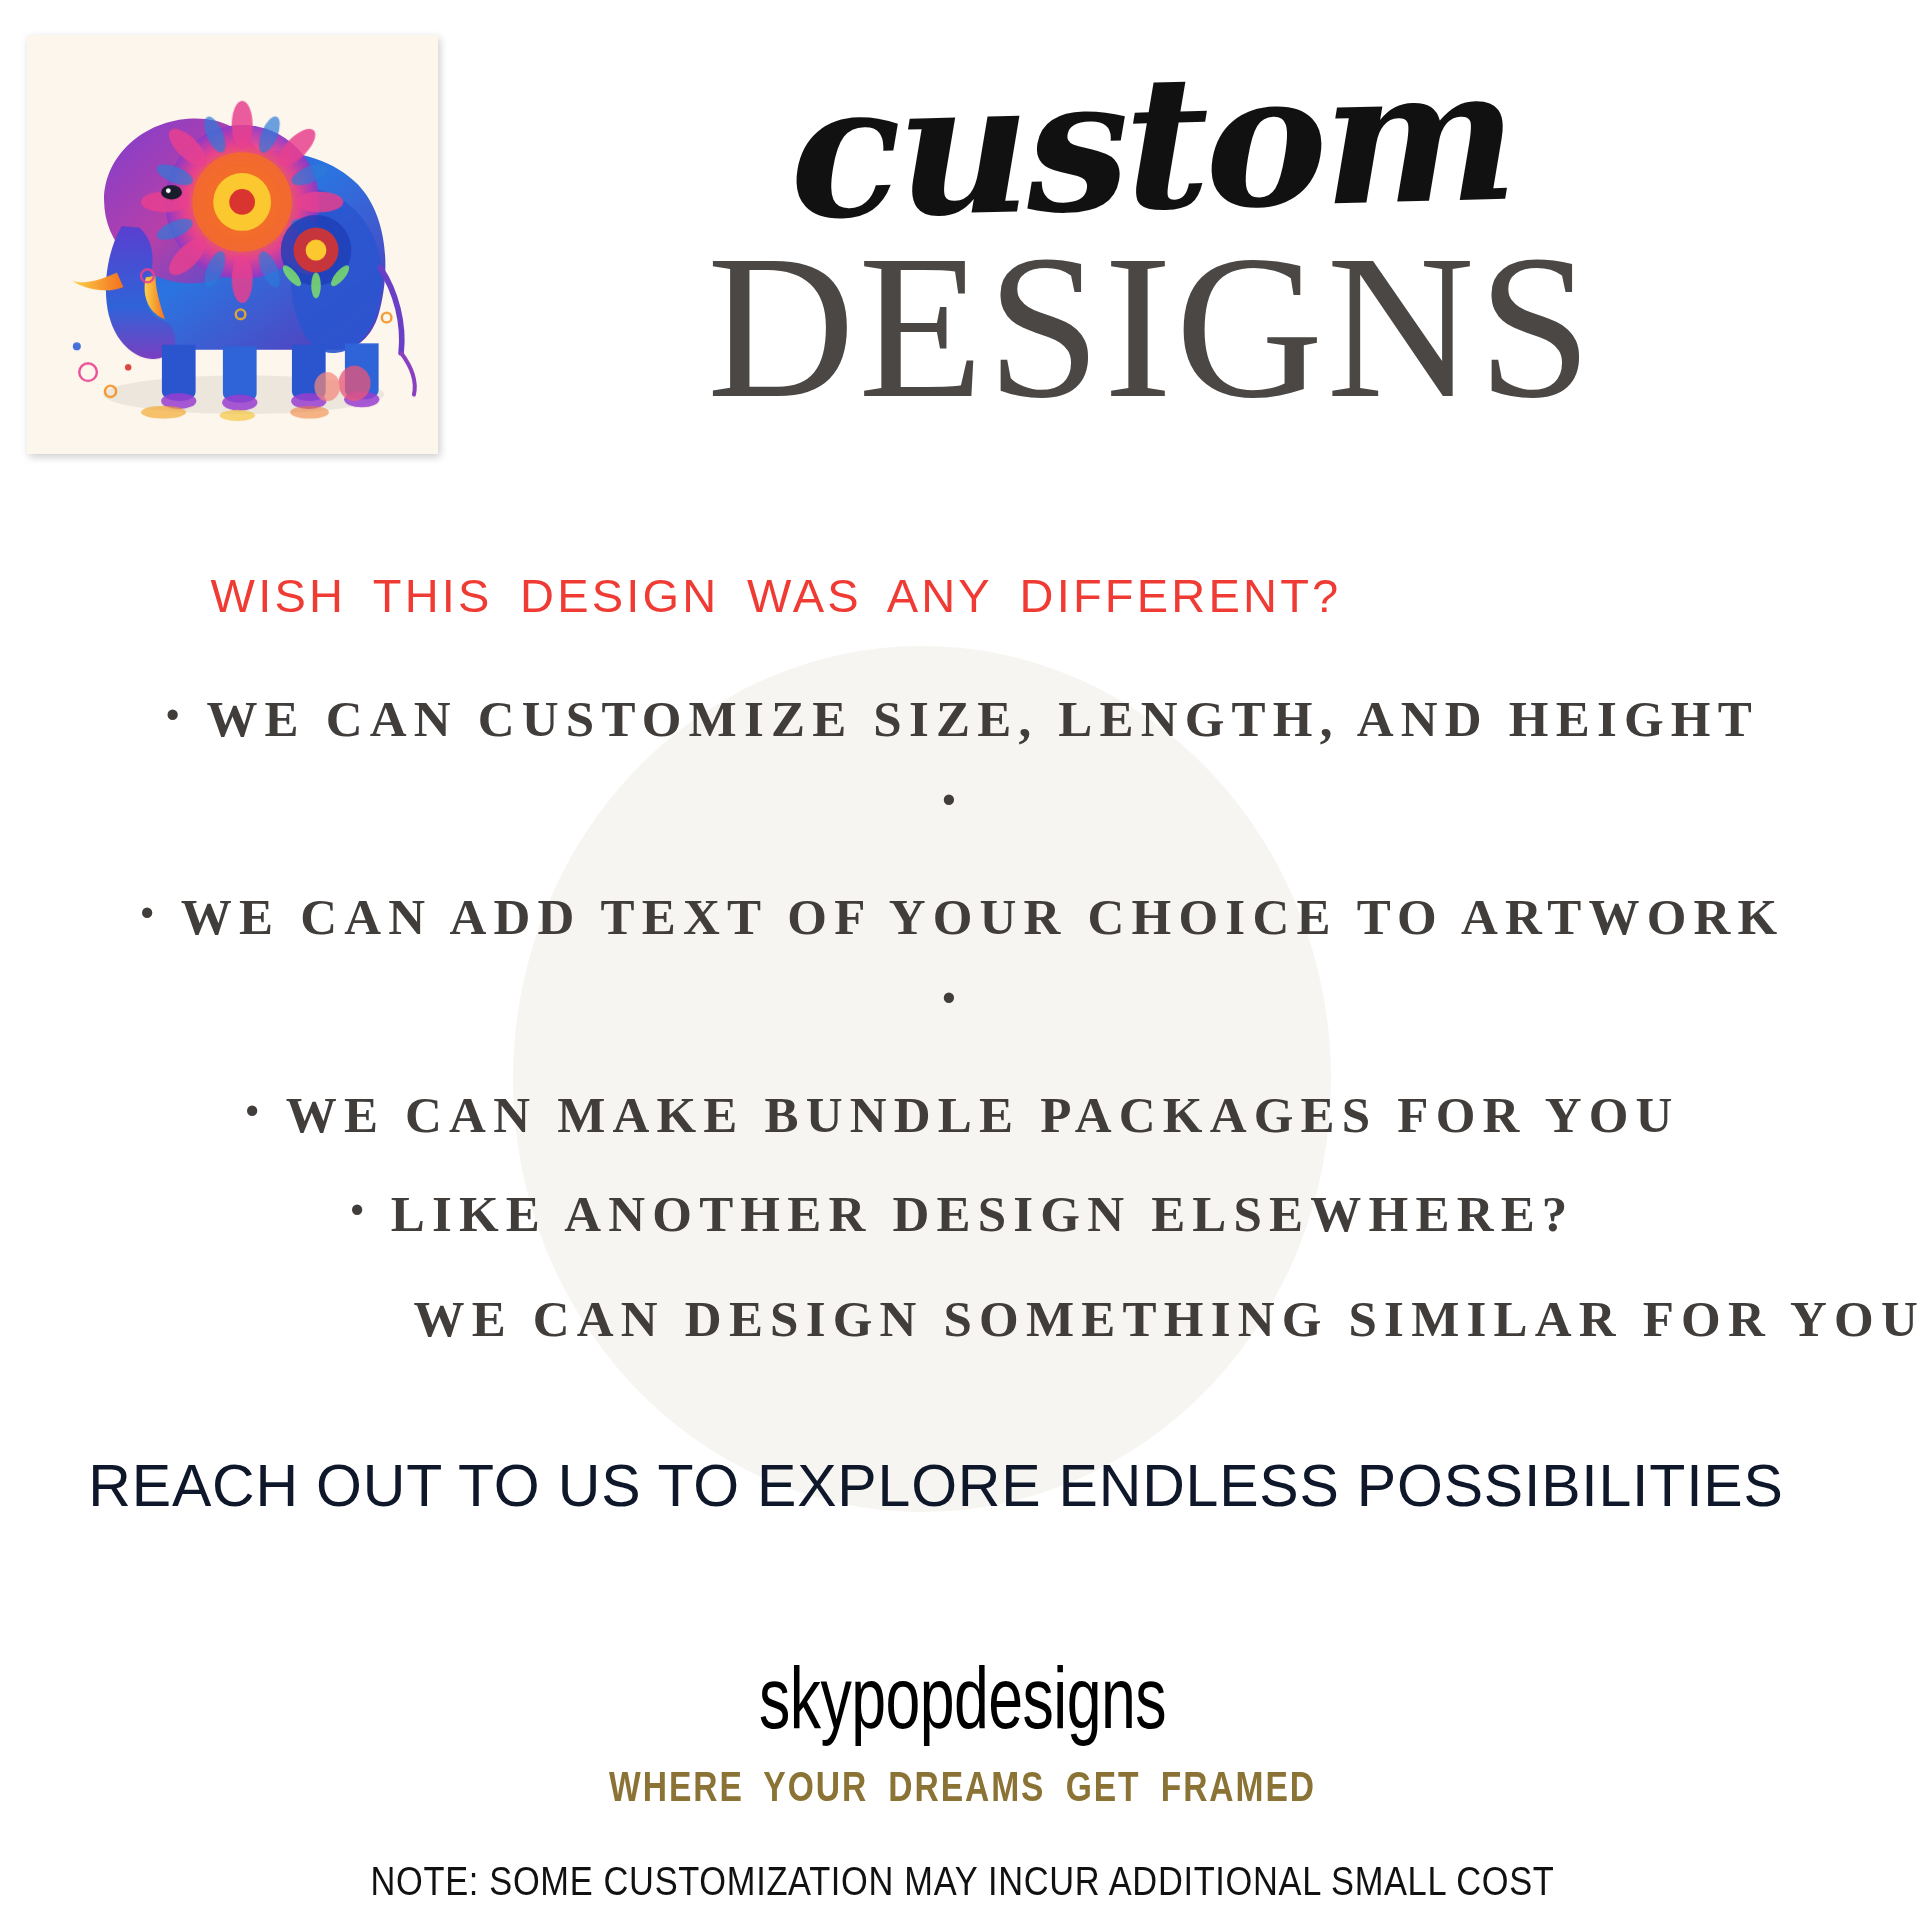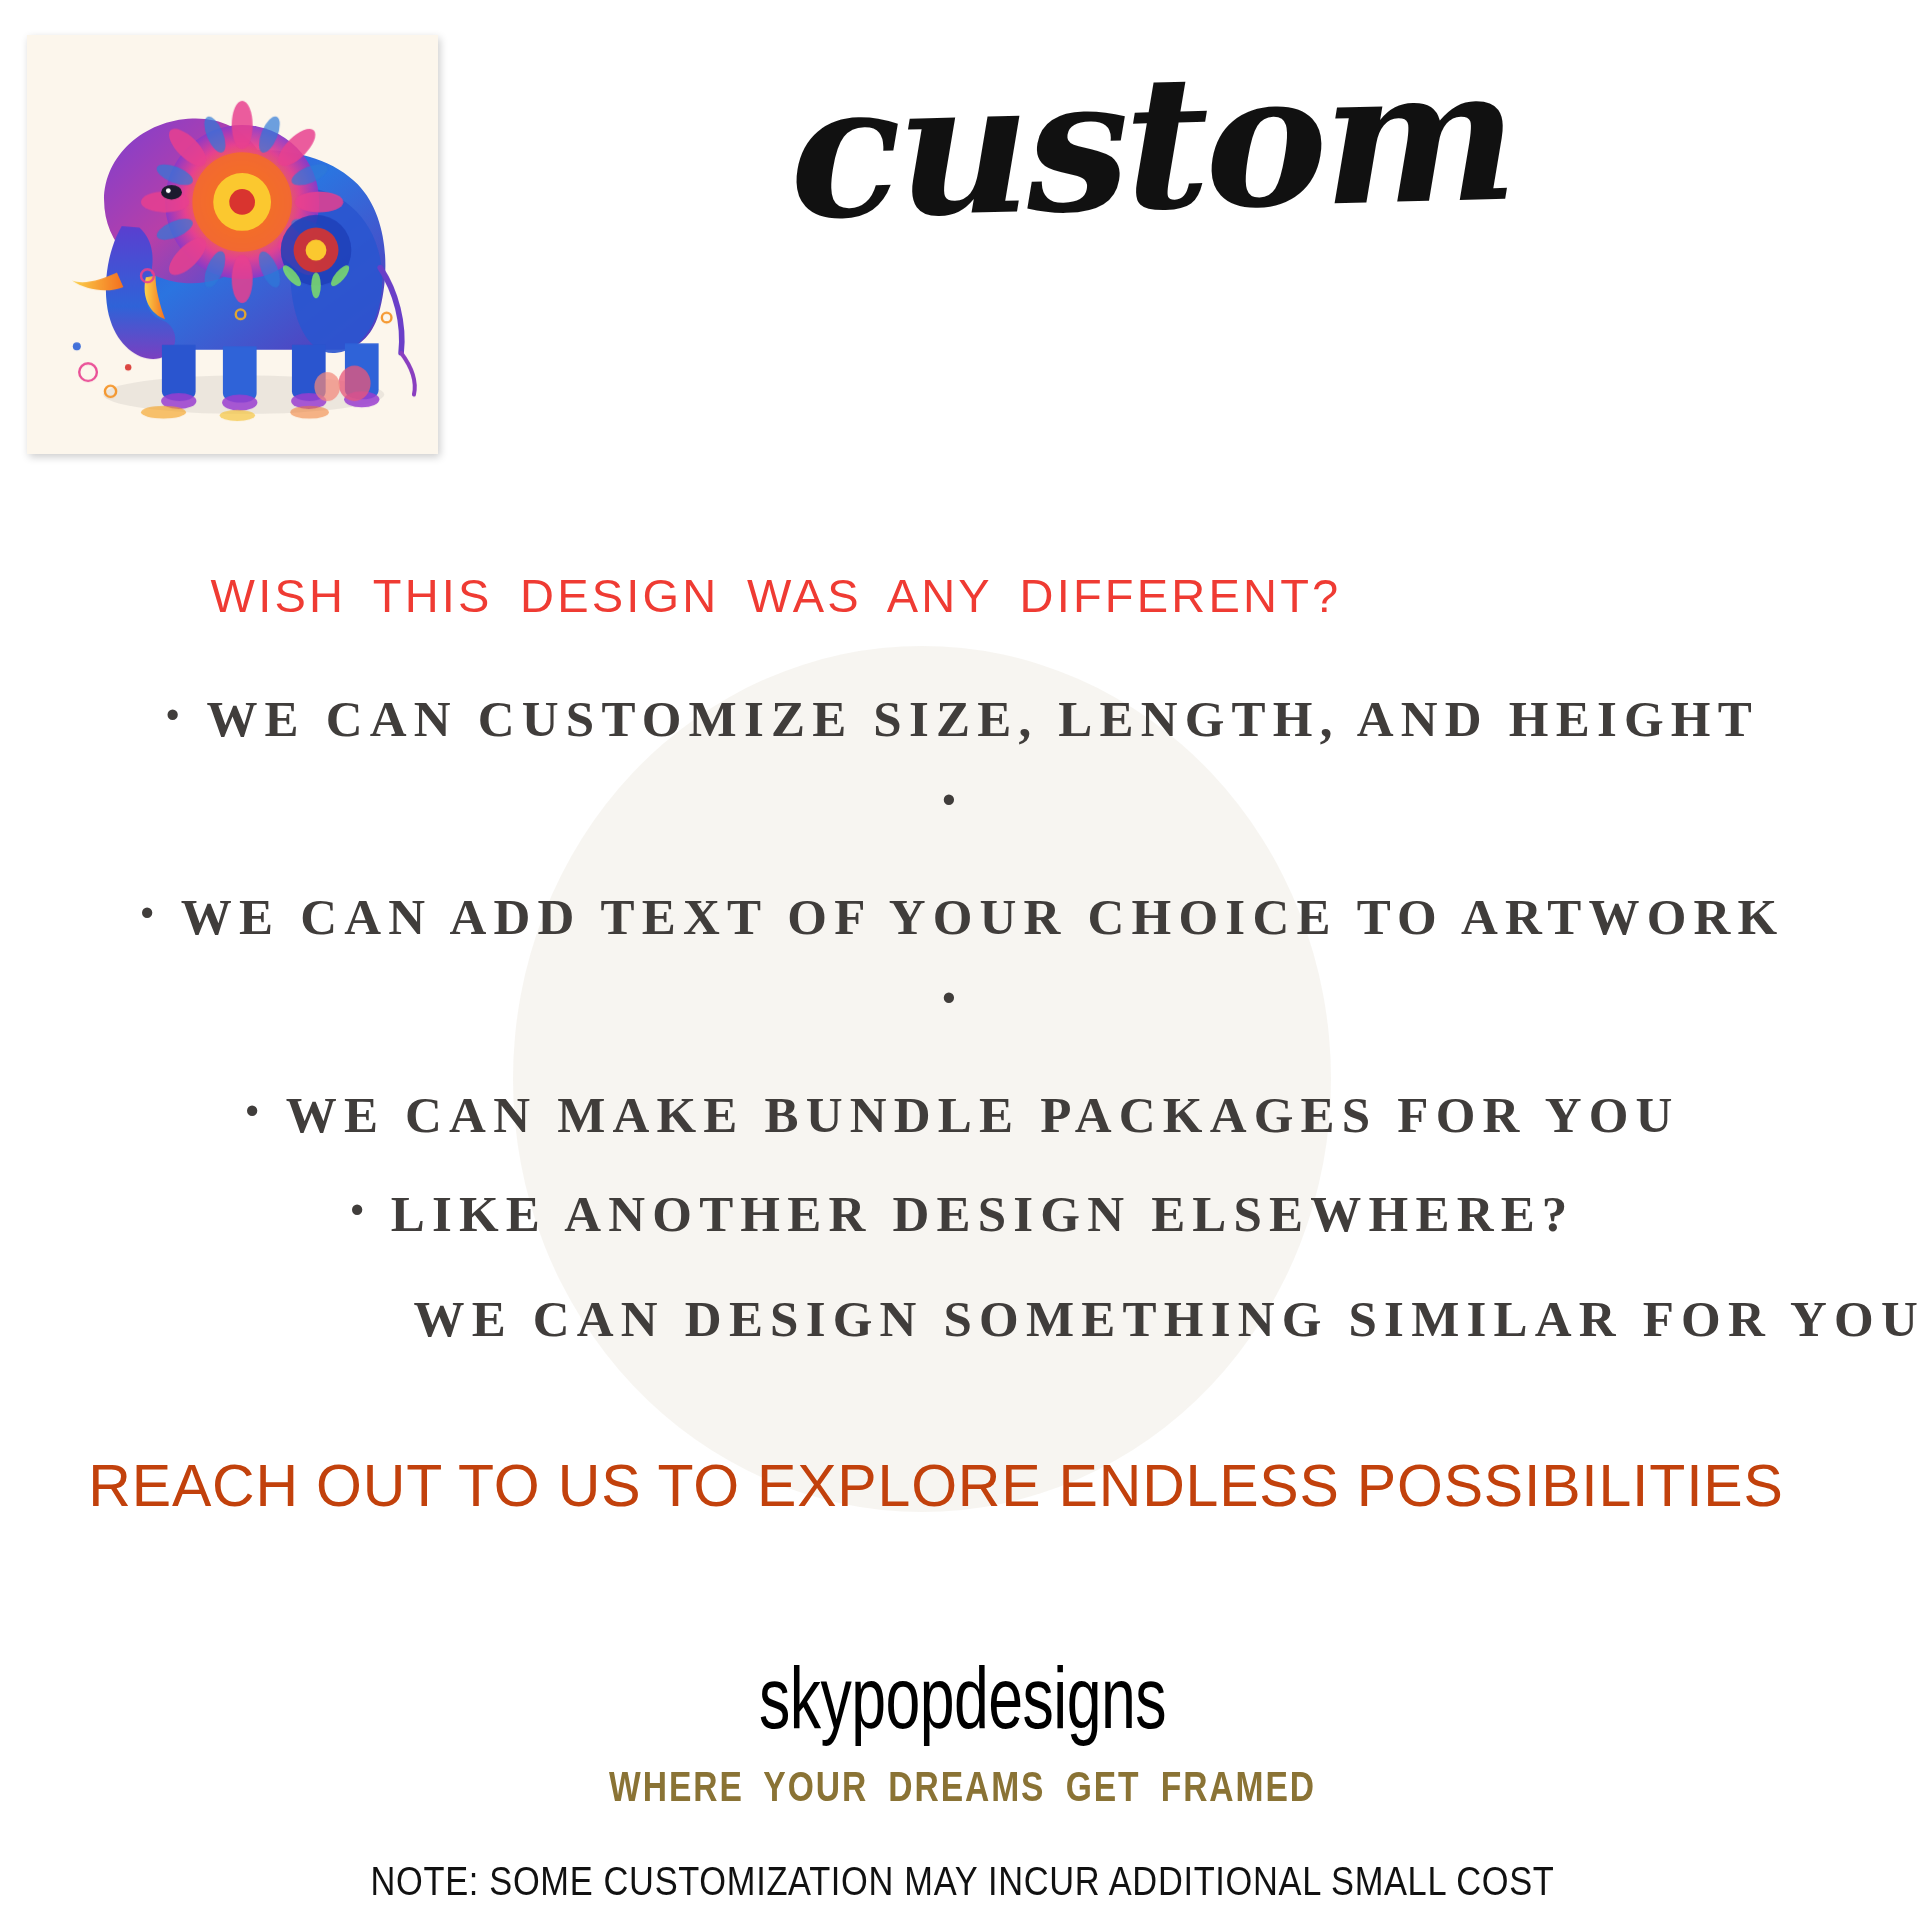--- a/index.html
+++ b/index.html
@@ -145,21 +145,21 @@
     position: absolute;
     left: 0;
     top: 1452px;
     width: 1872px;
     text-align: center;
     z-index: 2;
     font-family: "Liberation Sans", sans-serif;
     font-weight: 400;
     font-size: 59px;
     letter-spacing: 0.8px;
-    color: #c2410c;
+    color: #0f172a;
     white-space: nowrap;
   }
 
   
   #brand-name {
     position: absolute;
     left: 0;
     top: 1648px;
     width: 1925px;
     text-align: center;
@@ -319,20 +319,21 @@
       <ellipse cx="262" cy="474" rx="22" ry="7" fill="#f4c02f" opacity="0.7"></ellipse>
       <ellipse cx="352" cy="470" rx="24" ry="8" fill="#f07a2f" opacity="0.6"></ellipse>
       <ellipse cx="408" cy="434" rx="20" ry="22" fill="#e8587a" opacity="0.85"></ellipse>
       <ellipse cx="374" cy="438" rx="16" ry="18" fill="#f4887a" opacity="0.8"></ellipse>
     </g>
   </svg>
 </div>
 
 <div id="headline-block">
   <div id="headline-script">custom</div>
+  <div id="headline-main">DESIGNS</div>
 </div>
 
 <div id="subtitle-question">WISH THIS DESIGN WAS ANY DIFFERENT?</div>
 
 <ul id="benefits-list">
   <li class="benefit-row">
     <span class="benefit-bullet">•</span>
     <span class="benefit-text">WE CAN CUSTOMIZE SIZE, LENGTH, AND HEIGHT</span>
   </li>
   <li class="benefit-row">

